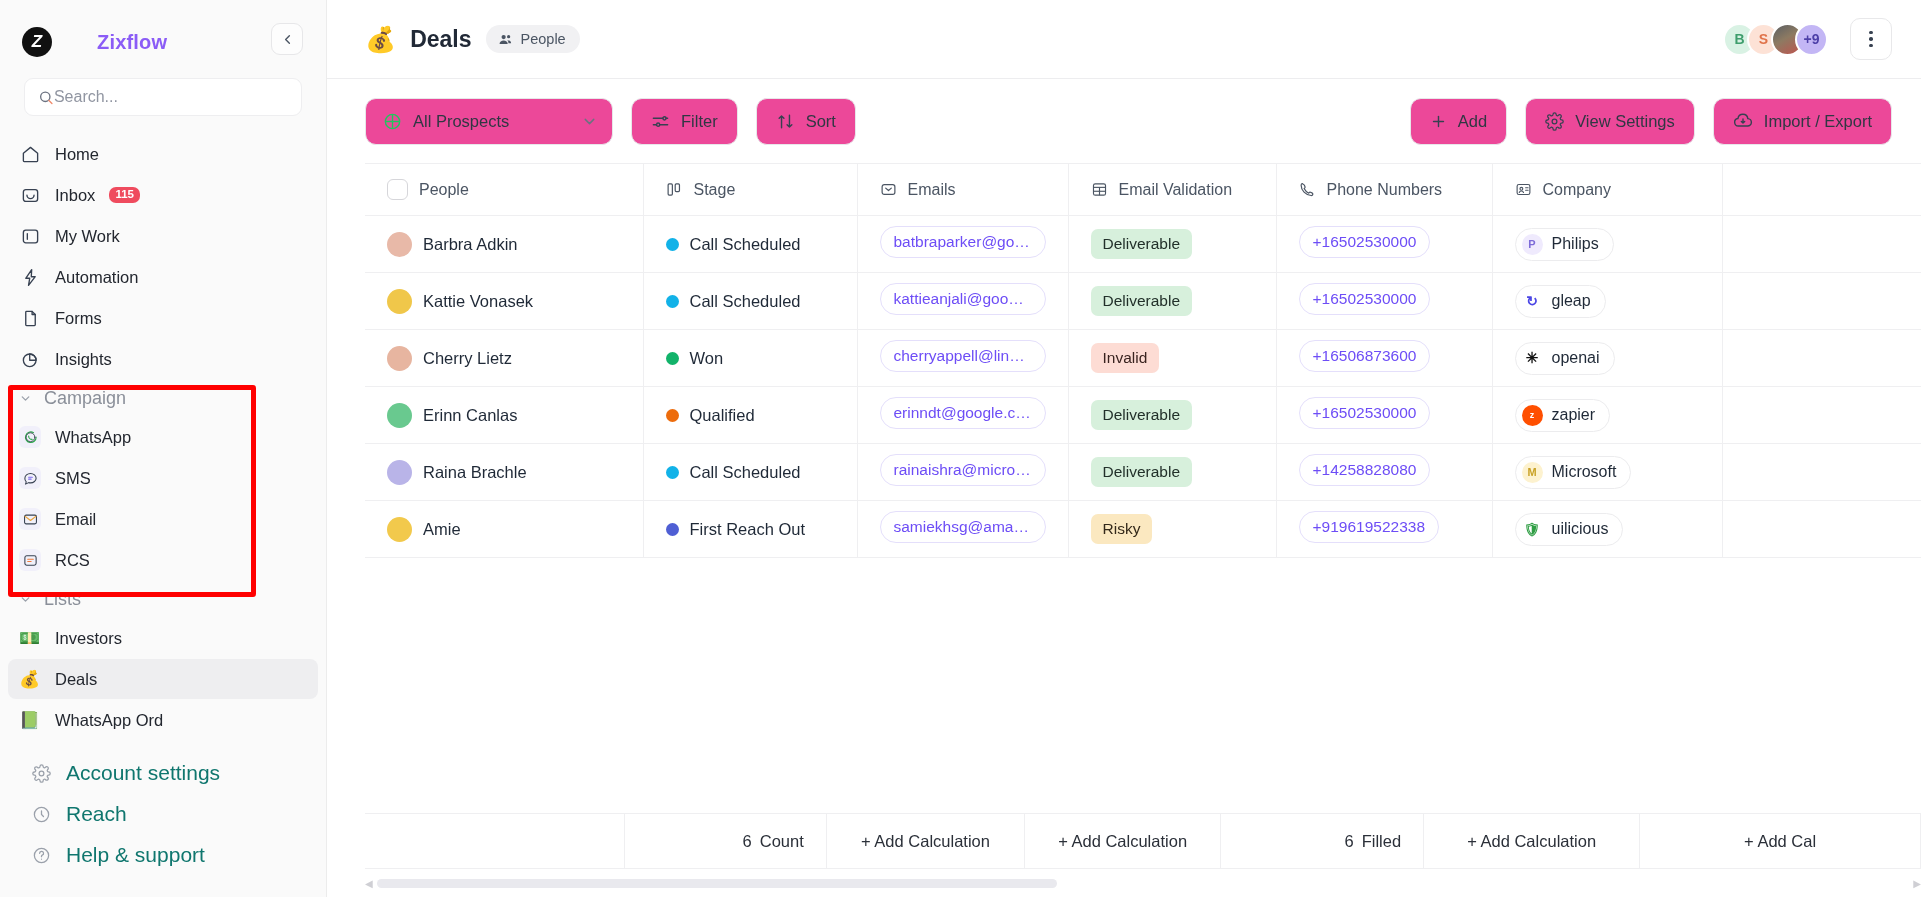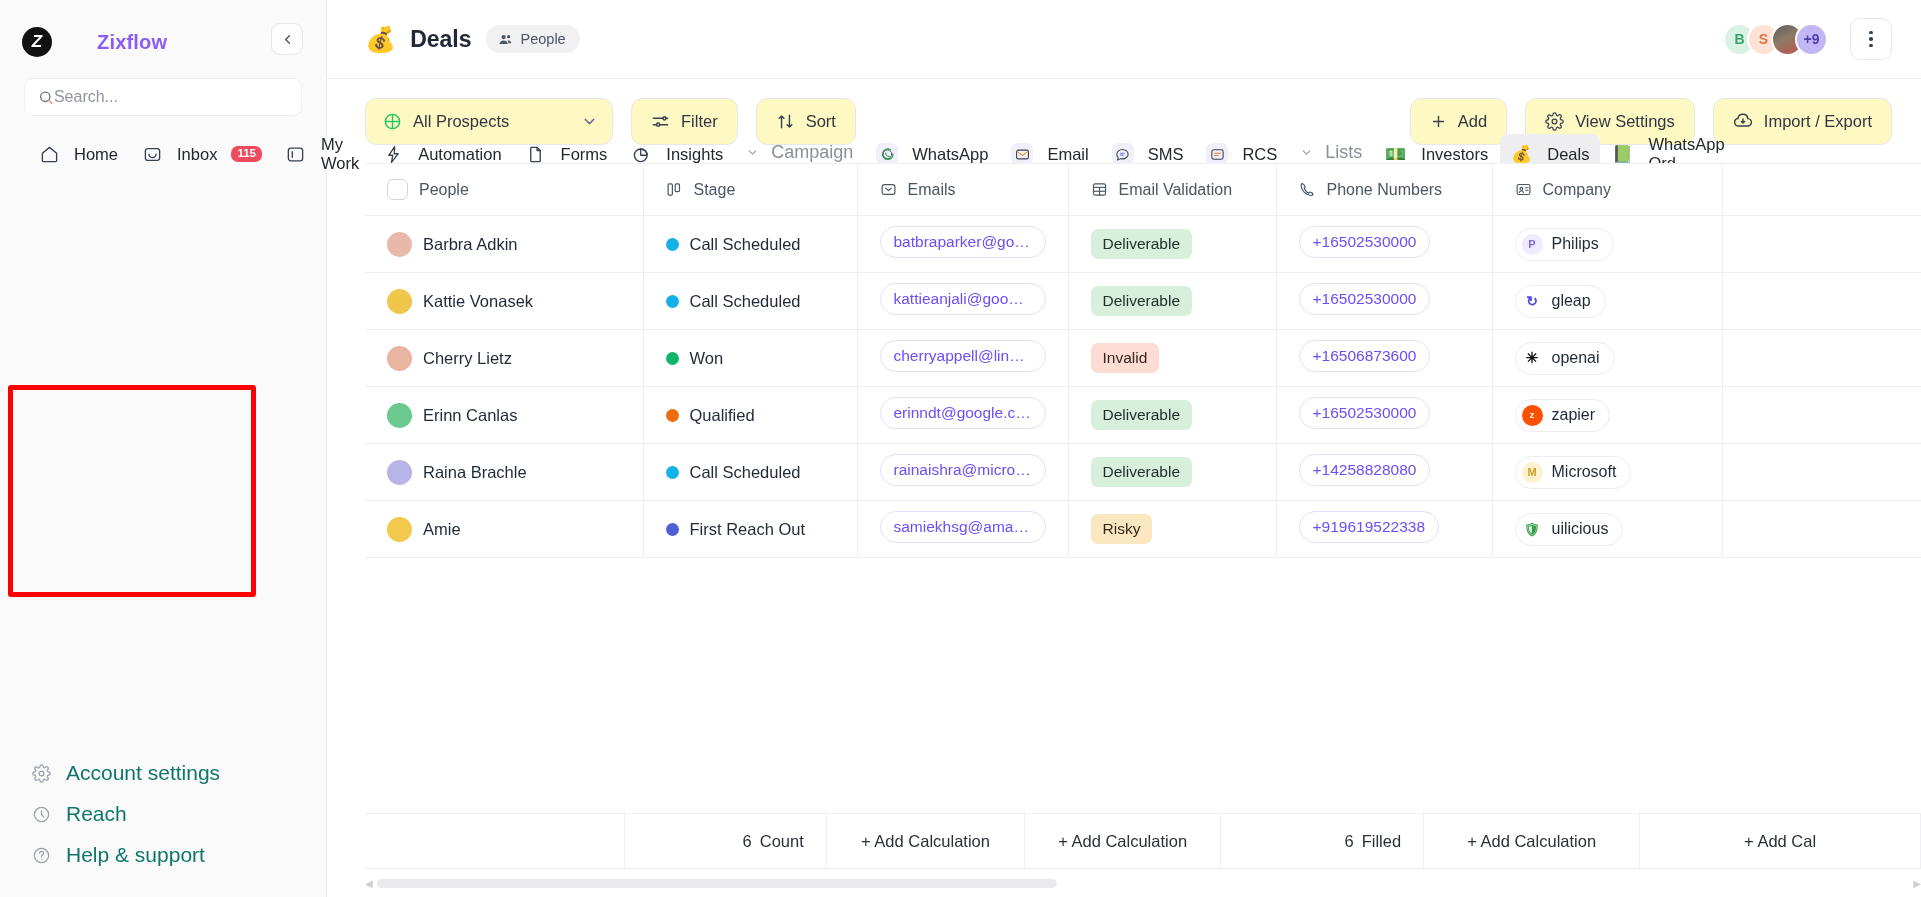--- a/index.html
+++ b/index.html
@@ -53,21 +53,21 @@
     display: flex; align-items: center; 
     padding: 0 13px;
   }
   .search-box input {
     border: none; outline: none; background: transparent;
     font-family: "Liberation Sans", sans-serif;
     font-size: 16px; color: #4b5563; width: 100%;
   }
   .search-box input::placeholder { color: #9095a1; }
 
-  .nav { padding: 0 21px; display: flex; flex-direction: row; gap: 1px; margin-left: 6px; }
+  .nav { padding: 0 8px; display: flex; flex-direction: column; gap: 1px; }
   .nav-item {
     display: flex; align-items: center; gap: 14px;
     height: 40px; padding: 0 11px;
     border-radius: 8px; cursor: pointer;
     font-size: 16.5px; color: #23272f;
   }
   .nav-item.active { background: #eeeef0; }
   .nav-ico { width: 22px; height: 22px; display: flex; align-items: center; justify-content: center; flex: 0 0 22px; }
   .badge-count {
     background: #ef4b5e; color: #fff;
@@ -154,21 +154,21 @@
 
   .toolbar {
     height: 84px; flex: 0 0 84px;
     display: flex; align-items: center;
     padding: 0 29px 0 38px;
     gap: 18px;
   }
   .btn {
     height: 47px;
     border: 1px solid #e7e7ea; border-radius: 11px;
-    background: #fef9c3; cursor: pointer;
+    background: #ec4899; cursor: pointer;
     display: flex; align-items: center; gap: 11px;
     padding: 0 19px;
     font-size: 16.5px; color: #303743;
     font-family: "Liberation Sans", sans-serif;
     white-space: nowrap;
     text-align: right;
   }
   .btn.view-select { padding: 0 14px 0 17px; min-width: 248px; }
   .btn.view-select .caret { margin-left: auto; }
   .toolbar-right { margin-left: auto; display: flex; align-items: center; gap: 18px; }
@@ -370,37 +370,37 @@
               <path d="M21 11.5a8.5 8.5 0 1 1-4.2-7.3"></path>
               <path d="M9 9.5c0 3 2.5 5.5 5.5 5.5"></path>
               <circle cx="12" cy="11.5" r="7" stroke="#374151" stroke-width="1.4" fill="none"></circle>
             </svg>
         </span>
         <span>WhatsApp</span>
       </div>
 
       <div class="nav-item">
         <span class="app-ico">
-          <svg width="15" height="15" viewBox="0 0 24 24" fill="none" stroke="#374151" stroke-width="1.7" stroke-linejoin="round">
-              <rect x="2.5" y="5" width="19" height="14" rx="2.5"></rect>
-              <path d="M3.5 7l8.5 6.5L20.5 7" stroke="#eaa23a" stroke-width="2" stroke-linecap="round"></path>
-            </svg>
-        </span>
-        <span>Email</span>
-      </div>
-
-      <div class="nav-item">
-        <span class="app-ico">
           <svg width="15" height="15" viewBox="0 0 24 24" fill="none" stroke="#374151" stroke-width="1.7" stroke-linecap="round" stroke-linejoin="round">
               <path d="M21 11.5c0 4.1-4 7.5-9 7.5-1 0-2-.15-2.9-.4L4 21l1.2-3.6A7.2 7.2 0 0 1 3 11.5C3 7.4 7 4 12 4s9 3.4 9 7.5z"></path>
               <line x1="9" y1="10" x2="15" y2="10" stroke="#7b68ee"></line>
               <line x1="9" y1="13" x2="13" y2="13" stroke="#7b68ee"></line>
             </svg>
         </span>
         <span>SMS</span>
+      </div>
+
+      <div class="nav-item">
+        <span class="app-ico">
+          <svg width="15" height="15" viewBox="0 0 24 24" fill="none" stroke="#374151" stroke-width="1.7" stroke-linejoin="round">
+              <rect x="2.5" y="5" width="19" height="14" rx="2.5"></rect>
+              <path d="M3.5 7l8.5 6.5L20.5 7" stroke="#eaa23a" stroke-width="2" stroke-linecap="round"></path>
+            </svg>
+        </span>
+        <span>Email</span>
       </div>
 
       <div class="nav-item">
         <span class="app-ico">
           <svg width="15" height="15" viewBox="0 0 24 24" fill="none" stroke="#374151" stroke-width="1.7" stroke-linejoin="round">
               <rect x="3" y="4.5" width="18" height="15" rx="3"></rect>
               <line x1="7.5" y1="10" x2="16.5" y2="10" stroke="#ef7a3a" stroke-linecap="round"></line>
               <line x1="7.5" y1="13.5" x2="13" y2="13.5" stroke="#ef7a3a" stroke-linecap="round"></line>
             </svg>
         </span>

